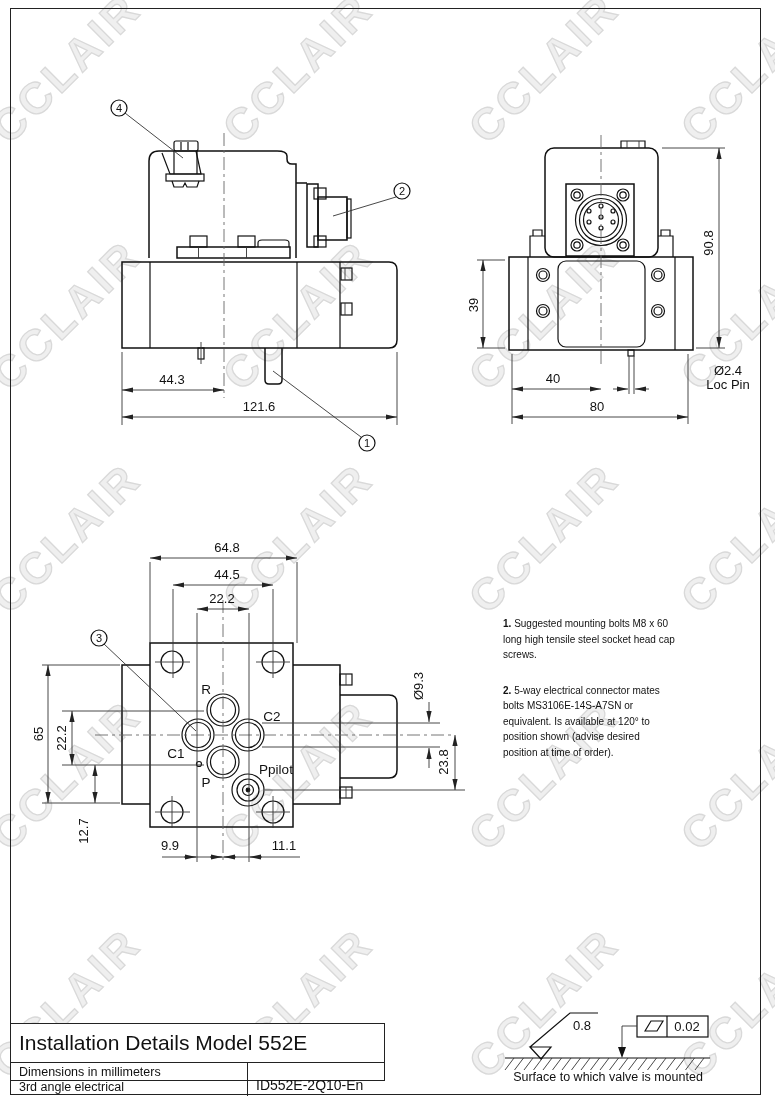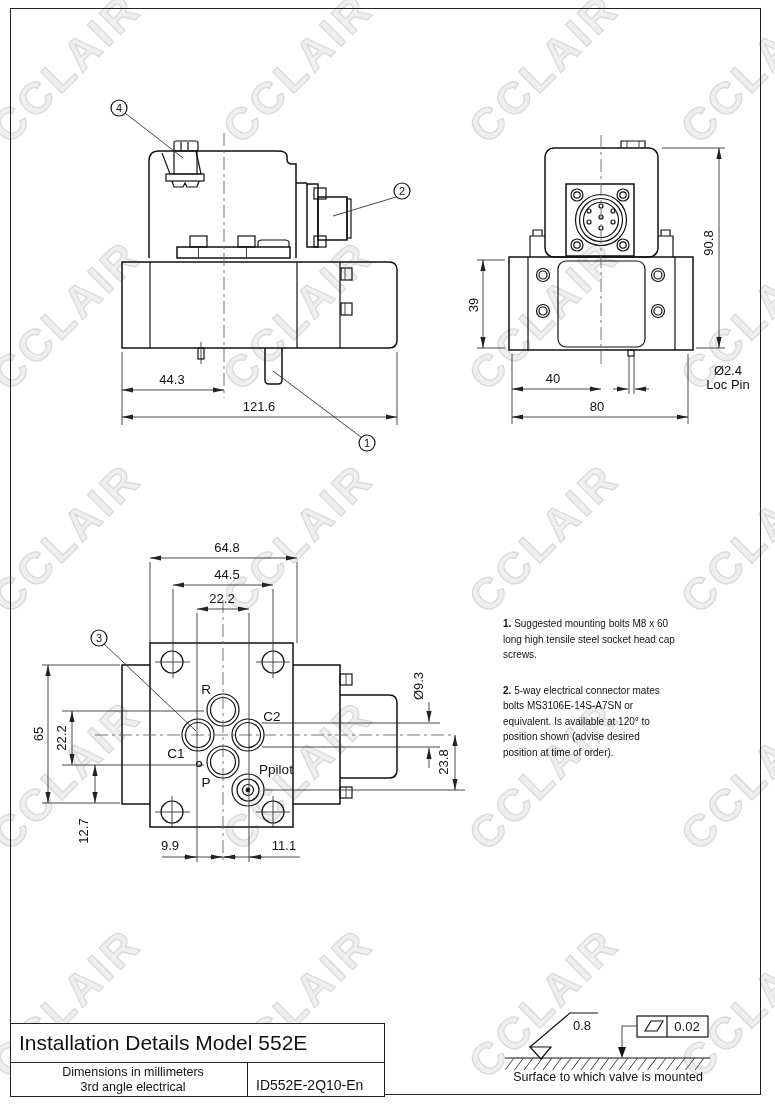--- a/index.html
+++ b/index.html
@@ -31,31 +31,31 @@
   .callout-circle{stroke:#111;stroke-width:1.2;fill:#fff;}
   
   #notes{
     position:absolute;left:503px;top:616px;width:250px;z-index:4;
     font-size:10px;line-height:15.5px;
   }
   .note{margin-bottom:20px;}
   .note b{font-weight:bold;}
   
   #title-block{
-    position:absolute;left:10px;top:1023px;width:375px;height:74px;z-index:4;
+    position:absolute;left:10px;top:1023px;width:375px;height:58px;z-index:4;
     border:1.5px solid #222;box-sizing:border-box;background:#fff;
   }
   #tb-title{
     height:39px;border-bottom:1.5px solid #222;box-sizing:border-box;
     font-size:21px;display:flex;align-items:center;padding-left:8px;
   }
   #tb-bottom{display:flex;height:33px;}
   #tb-left{
     width:237px;border-right:1.5px solid #222;box-sizing:border-box;
-    padding:2px 0 0 8px;font-size:12.5px;line-height:15px;text-align:center;
+    padding:2px 0 0 8px;font-size:12.5px;line-height:15px;
   }
   #tb-right{
     flex:1;font-size:14px;display:flex;align-items:flex-end;
     padding:0 0 3px 8px;box-sizing:border-box;
   }
 </style>
 </head>
 <body>
 
 <div id="wm-layer">

